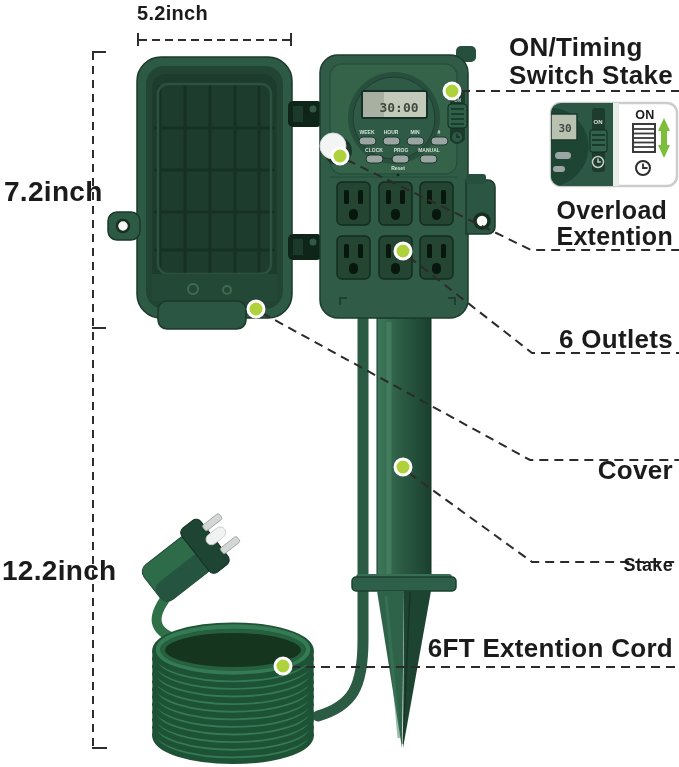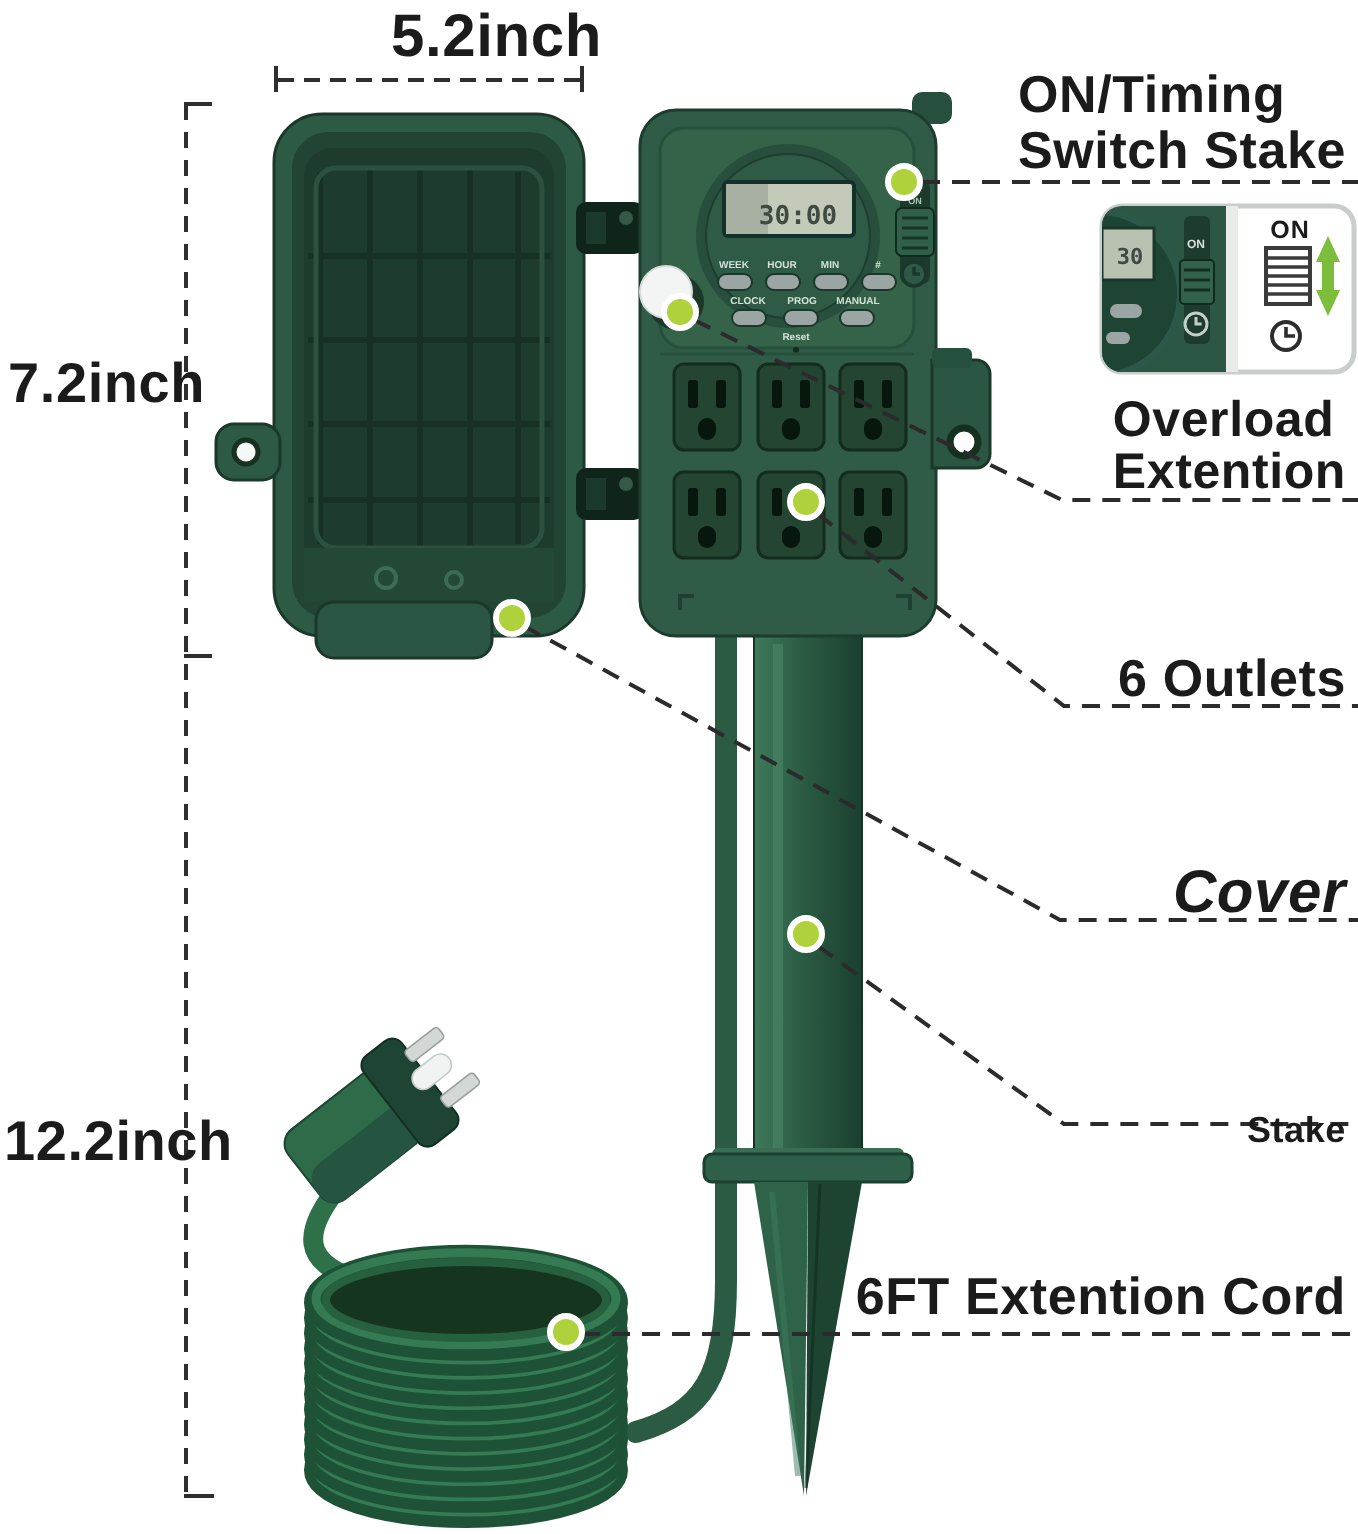--- a/index.html
+++ b/index.html
@@ -2,27 +2,27 @@
 <html><head>
 <meta charset="utf-8">
 <style>
   html,body{margin:0;padding:0;background:#fff;}
   #stage{position:relative;width:679px;height:767px;background:#ffffff;overflow:hidden;
          font-family:"Liberation Sans",sans-serif;color:#1b1b1b;}
   #art{position:absolute;left:0;top:0;}
   .lbl{position:absolute;font-weight:600;letter-spacing:.3px;white-space:nowrap;
        color:#1b1b1b;line-height:1.08;}
   .r{right:6px;}
-  .dim-top{left:147px;top:3px;width:154px;text-align:right;font-size:30px;}
+  .dim-top{left:137px;top:3px;width:154px;text-align:left;font-size:20px;}
   .dim-7{left:4px;top:177px;font-size:28px;}
   .dim-12{left:2px;top:522px;font-size:28px;margin-top:34px;}
   .cb-switch{top:33px;font-size:26px;line-height:28px;}
   .cb-overload{top:197px;font-size:25px;line-height:26px;}
   .cb-outlets{top:325px;font-size:26px;}
-  .cb-cover{top:431px;font-size:30px;font-style:italic;}
+  .cb-cover{top:456px;font-size:26px;}
   .cb-stake{top:556px;font-size:18px;}
   .cb-cord{top:634px;font-size:26px;}
 </style>
 </head>
 <body>
 
 <div id="stage">
 
 <svg id="art" width="679" height="767" viewBox="0 0 679 767">
   <defs>

